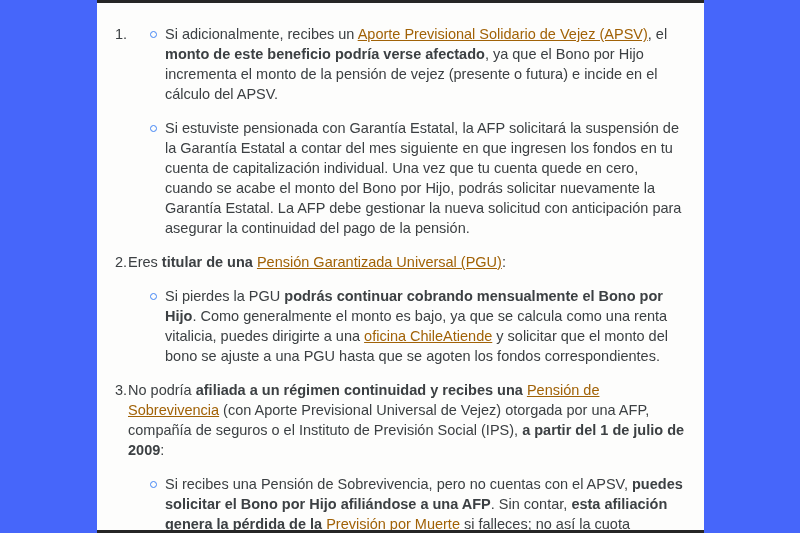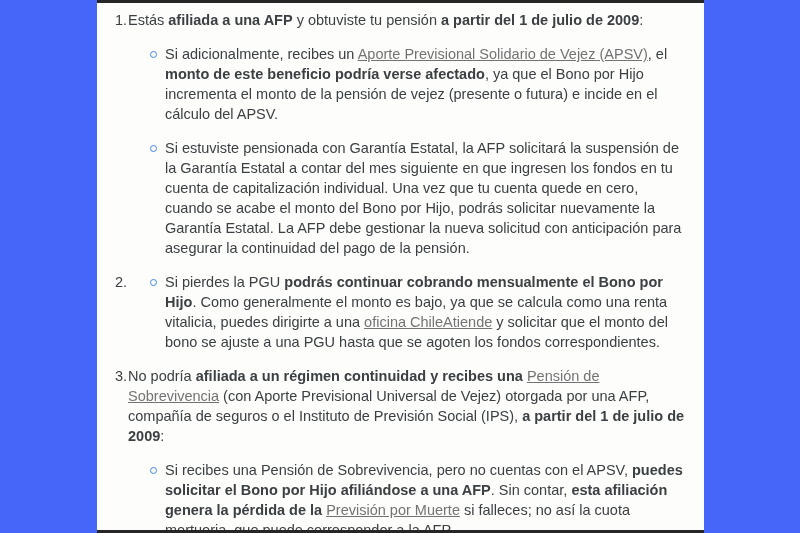--- a/index.html
+++ b/index.html
@@ -29,45 +29,45 @@
   .item-title { margin: 0; }
   .bullets { list-style: none; margin: 0; padding: 0; }
   .bullets li { position: relative; margin-left: 37px; margin-top: 14px; }
   .circle-marker {
     position: absolute; left: -15px; top: 7px;
     width: 5px; height: 5px;
     border: 1.5px solid #4285f4; border-radius: 50%;
     background: transparent;
   }
   strong { font-weight: 700; color: #3c4043; }
-  a.lnk { color: #737373; text-decoration: underline; cursor: pointer; }
+  a.lnk { color: #a16207; text-decoration: underline; cursor: pointer; }
 </style>
 </head>
 <body>
 
 <div class="page-bg">
   <div class="content-panel">
 
     <section class="item">
       <span class="item-num">1.</span>
-      <p class="item-title"><span>Estás </span><strong>afiliada a una AFP</strong><span> y obtuviste tu pensión </span><strong>a partir del 1 de julio de 2009</strong><span>:</span></p>
       <ul class="bullets">
         <li>
           <span class="circle-marker"></span>
           <span><span>Si adicionalmente, recibes un </span><a href="#" class="lnk">Aporte Previsional Solidario de Vejez (APSV)</a><span>, el </span><strong>monto de este beneficio podría verse afectado</strong><span>, ya que el Bono por Hijo incrementa el monto de la pensión de vejez (presente o futura) e incide en el cálculo del APSV.</span></span>
         </li>
         <li>
           <span class="circle-marker"></span>
           <span><span>Si estuviste pensionada con Garantía Estatal, la AFP solicitará la suspensión de la Garantía Estatal a contar del mes siguiente en que ingresen los fondos en tu cuenta de capitalización individual. Una vez que tu cuenta quede en cero, cuando se acabe el monto del Bono por Hijo, podrás solicitar nuevamente la Garantía Estatal. La AFP debe gestionar la nueva solicitud con anticipación para asegurar la continuidad del pago de la pensión.</span></span>
         </li>
       </ul>
     </section>
 
     <section class="item">
       <span class="item-num">2.</span>
+      <p class="item-title"><span>Eres </span><strong>titular de una </strong><a href="#" class="lnk">Pensión Garantizada Universal (PGU)</a><span>:</span></p>
       <ul class="bullets">
         <li>
           <span class="circle-marker"></span>
           <span><span>Si pierdes la PGU </span><strong>podrás continuar cobrando mensualmente el Bono por Hijo</strong><span>. Como generalmente el monto es bajo, ya que se calcula como una renta vitalicia, puedes dirigirte a una </span><a href="#" class="lnk">oficina ChileAtiende</a><span> y solicitar que el monto del bono se ajuste a una PGU hasta que se agoten los fondos correspondientes.</span></span>
         </li>
       </ul>
     </section>
 
     <section class="item">
       <span class="item-num">3.</span>

